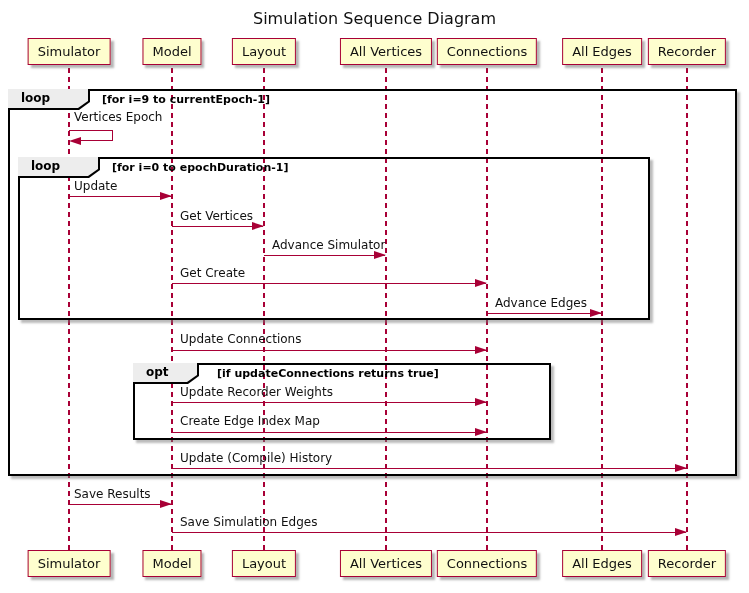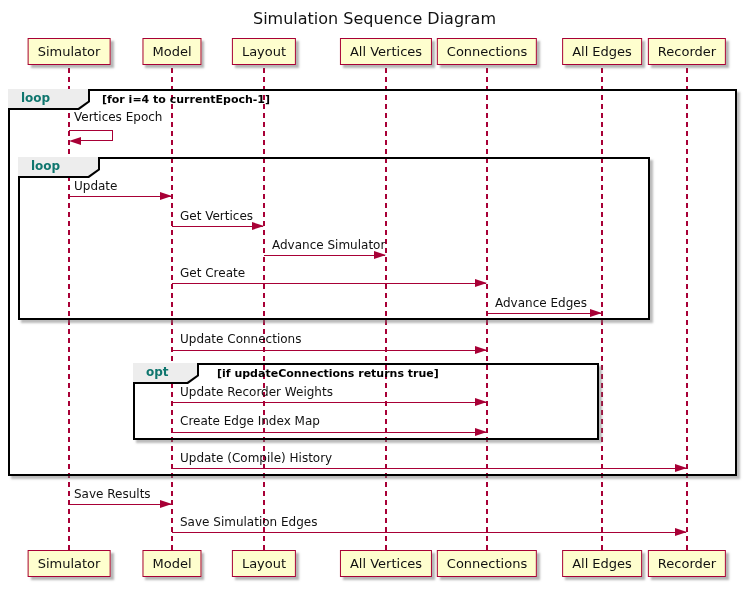--- a/index.html
+++ b/index.html
@@ -25,21 +25,21 @@
     position:absolute; border:2px solid #000; box-sizing:border-box;
     box-shadow:3px 3px 2px rgba(120,120,120,0.5); background:transparent;
   }
   .pent-outer {
     position:absolute; left:-2px; top:-2px; background:#000;
     clip-path:polygon(0 0,100% 0,100% calc(100% - 8px),calc(100% - 11px) 100%,0 100%);
   }
   .pent-inner {
     position:absolute; left:0; top:0; right:2px; bottom:2px; background:#EDEDED;
     clip-path:polygon(0 0,100% 0,100% calc(100% - 7px),calc(100% - 10px) 100%,0 100%);
-    font-weight:bold; font-size:12px; line-height:18px; padding-left:13px; color:#0f766e;
+    font-weight:bold; font-size:12px; line-height:18px; padding-left:13px; color:#000000;
   }
   .guard {
     position:absolute; top:-1px; height:20px; line-height:20px;
     font-weight:bold; font-size:11px; white-space:nowrap; color:#000;
   }
   .mlabel { position:absolute; font-size:12px; white-space:nowrap; color:#111; }
   .mline  { position:absolute; height:1.3px; background:#A80036; }
   .vline  { position:absolute; width:1.3px; background:#A80036; }
   .ahead-r {
     position:absolute; width:0; height:0;
@@ -64,30 +64,31 @@
   <div class="lifeline" style="left:263.3px"></div>
   <div class="lifeline" style="left:385.3px"></div>
   <div class="lifeline" style="left:486.3px"></div>
   <div class="lifeline" style="left:601.3px"></div>
   <div class="lifeline" style="left:686.3px"></div>
 
   <div class="frame" style="left:8px;top:89px;width:729px;height:387px">
     <div class="pent-outer" style="width:82px;height:21px">
       <div class="pent-inner">loop</div>
     </div>
-    <span class="guard" style="left:92px">[for i=4 to currentEpoch-1]</span>
+    <span class="guard" style="left:92px">[for i=9 to currentEpoch-1]</span>
   </div>
 
   <div class="frame" style="left:18px;top:157px;width:632px;height:163px">
     <div class="pent-outer" style="width:82px;height:21px">
       <div class="pent-inner">loop</div>
     </div>
+    <span class="guard" style="left:92px">[for i=0 to epochDuration-1]</span>
   </div>
 
-  <div class="frame" style="left:133px;top:363px;width:466px;height:77px">
+  <div class="frame" style="left:133px;top:363px;width:418px;height:77px">
     <div class="pent-outer" style="width:66px;height:21px">
       <div class="pent-inner">opt</div>
     </div>
     <span class="guard" style="left:82px">[if updateConnections returns true]</span>
   </div>
 
   <div>
     <span class="mlabel" style="left:74px;top:110px">Vertices Epoch</span>
     <div class="mline" style="left:69px;top:130px;width:44px"></div>
     <div class="vline" style="left:111.7px;top:130px;height:11px"></div>

